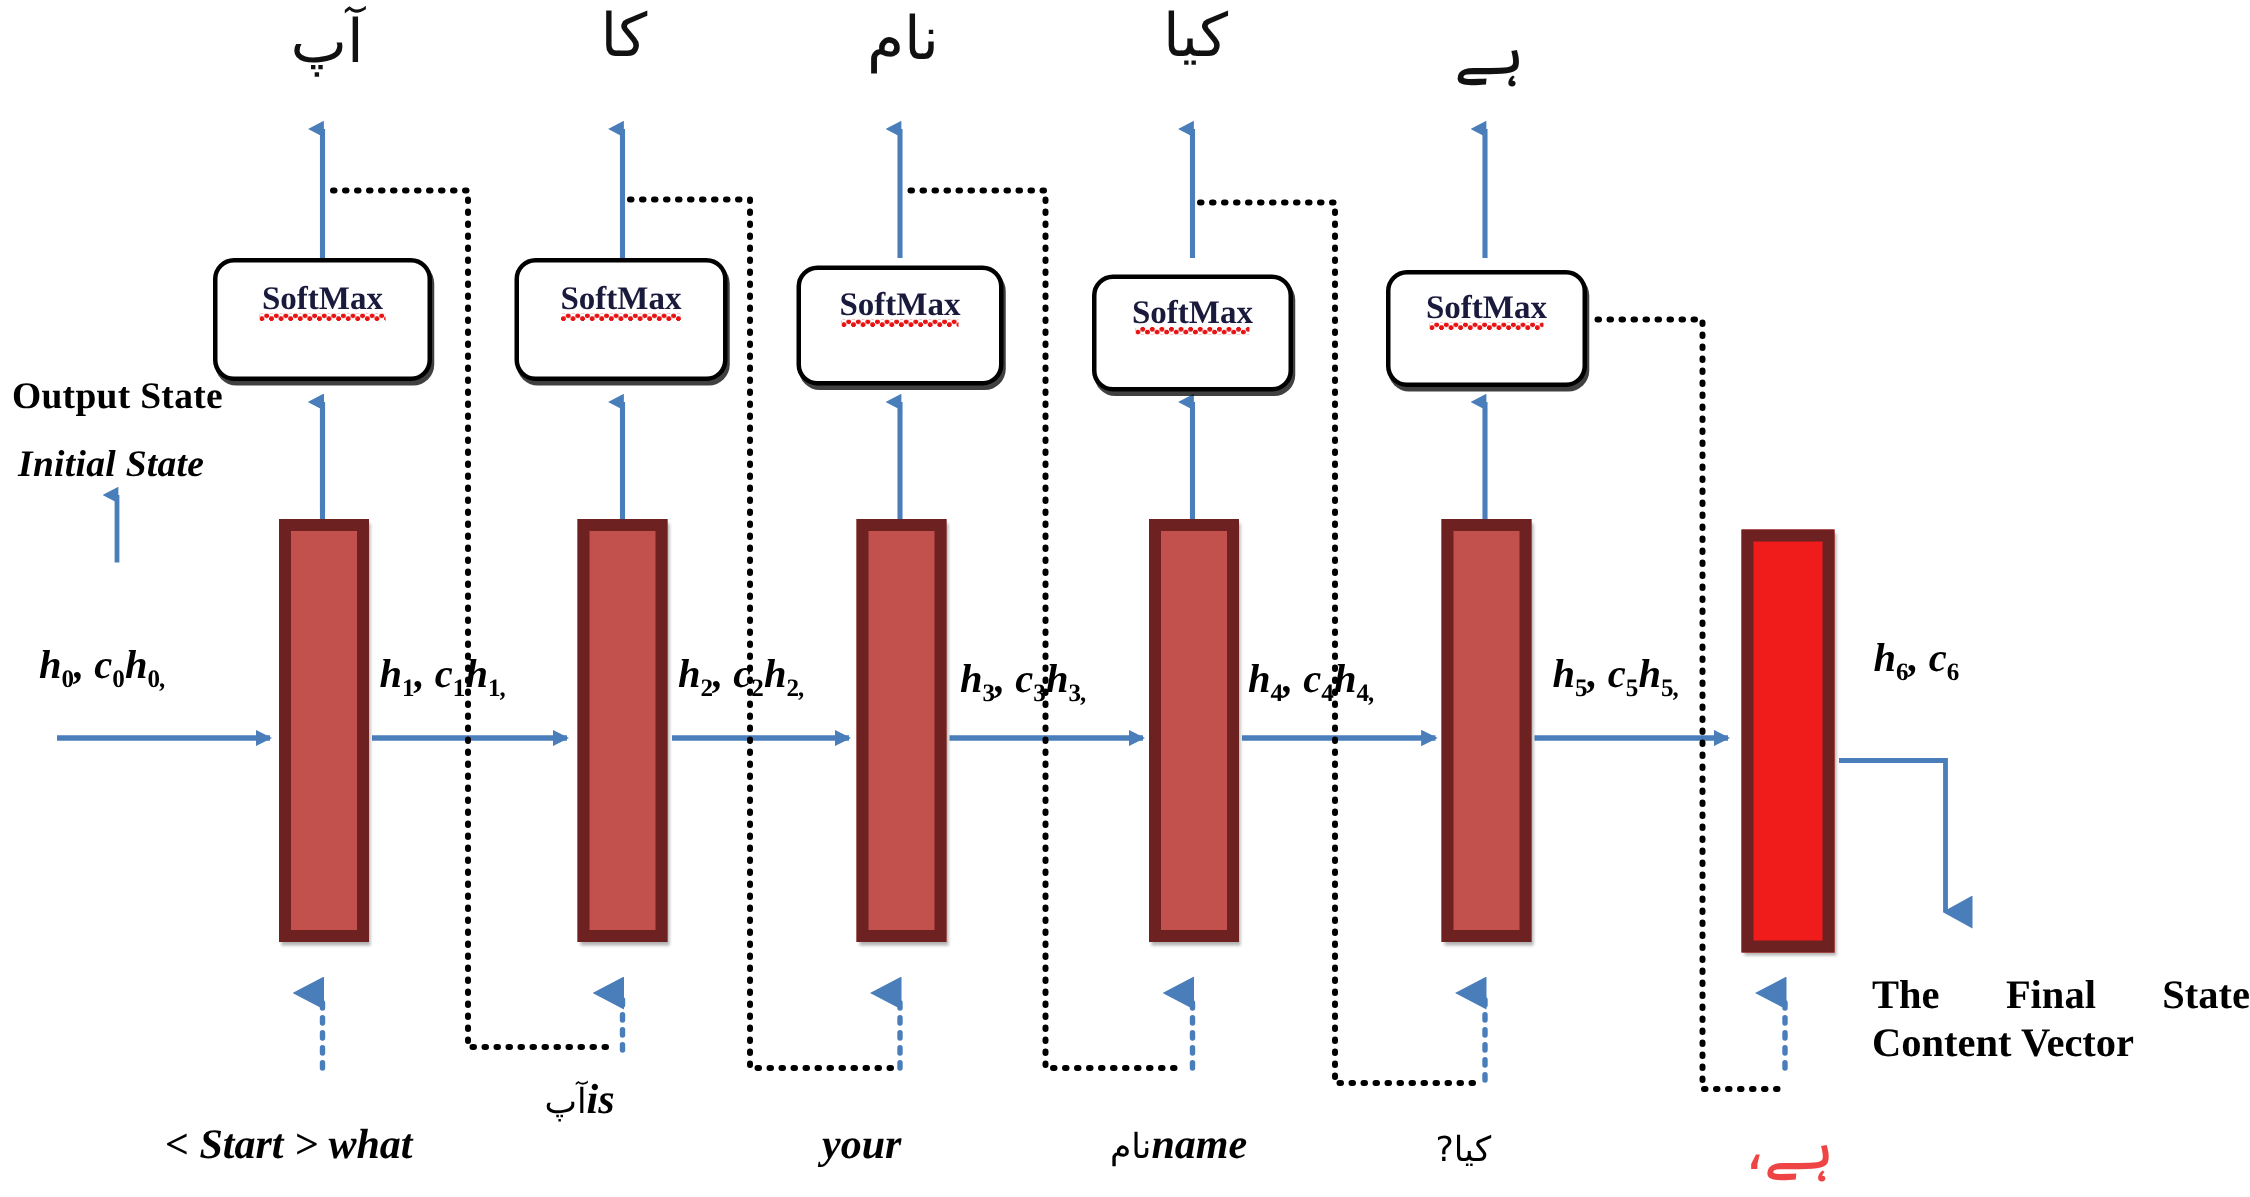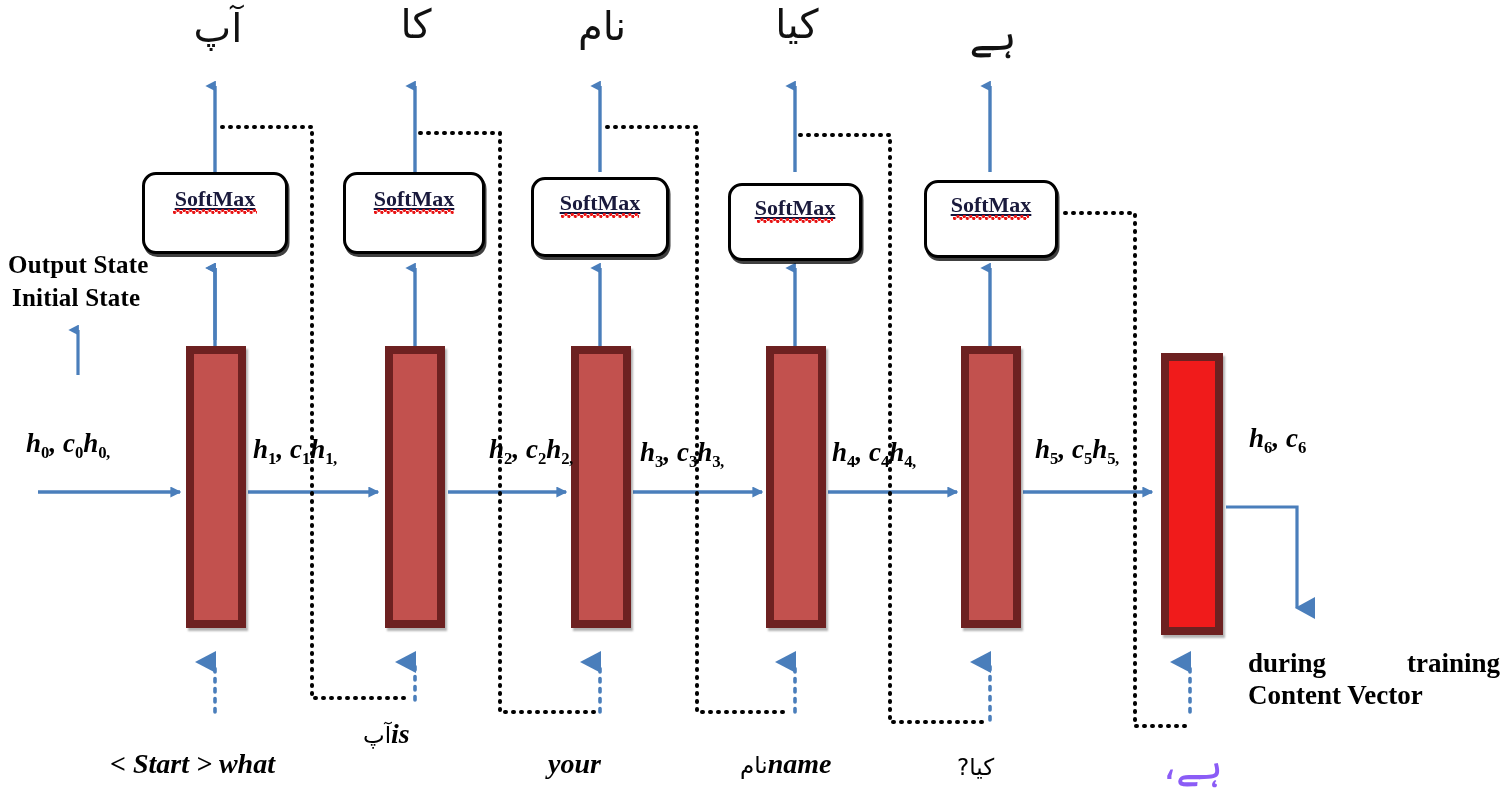--- a/index.html
+++ b/index.html
@@ -34,34 +34,34 @@
     font-style:normal;font-weight:400;font-size:23px;direction:rtl;
   }
   .final-note{
     position:absolute;font-weight:bold;font-size:27px;line-height:1.18;
     color:#000;text-align:justify;text-align-last:justify;width:252px;
   }
   .final-note span{display:block;}
   .final-note .last{text-align-last:left;}
   .urdu-big{
     position:absolute;font-family:"DejaVu Sans","Liberation Sans",sans-serif;
-    font-size:40px;direction:rtl;color:#8b5cf6;
+    font-size:40px;direction:rtl;color:#ef4444;
   }
 
   
   .softmax{
     position:absolute;background:#ffffff;border:3.5px solid #000;
     border-radius:14px;box-sizing:border-box;
     display:flex;align-items:center;justify-content:center;
     box-shadow:1.5px 3px 0 0 rgba(0,0,0,.75);
   }
   .softmax .txt{
     font-weight:bold;font-size:22px;color:#1a1a3c;
     position:relative;top:-14px;
-    text-decoration:underline;text-decoration-color:#14143c;
+    text-decoration-color:#14143c;
     text-underline-offset:2px;
     text-align:center;
   }
   .squig{
     position:absolute;left:50%;transform:translateX(-50%);
     top:calc(50% - 4px);
     width:92px;height:5px;
     background-image:
       radial-gradient(circle at 1.6px 3.4px, #e81313 1.5px, transparent 1.7px),
       radial-gradient(circle at 4.8px 1.4px, #e81313 1.5px, transparent 1.7px);
@@ -186,29 +186,29 @@
   <div class="cell" style="left:961px;top:346px;width:60px;height:282px;"></div>
   <div class="cell final" style="left:1161px;top:353px;width:62px;height:282px;"></div>
 
   <div class="lbl urdu-out" style="left:170px;top:8px;width:96px;">آپ</div>
   <div class="lbl urdu-out" style="left:368px;top:4px;width:96px;">کا</div>
   <div class="lbl urdu-out" style="left:552px;top:6px;width:100px;">نام</div>
   <div class="lbl urdu-out" style="left:747px;top:4px;width:100px;">کیا</div>
   <div class="lbl urdu-out" style="left:943px;top:16px;width:100px;">ہے</div>
 
   <div class="lbl state-lbl" style="left:8px;top:251px;">Output State</div>
-  <div class="lbl state-lbl" style="left:12px;top:284px;">Initial State</div>
+  <div class="lbl state-lbl" style="left:12px;top:296px;font-style:italic;">Initial State</div>
 
   <div class="lbl hc" style="left:26px;top:428px;">
     <i>h</i><sub>0</sub>, <i>c</i><sub>0</sub><i>h</i><sub>0</sub><span style="font-size:.62em;position:relative;top:.33em;">,</span>
   </div>
   <div class="lbl hc" style="left:253px;top:434px;">
     <i>h</i><sub>1</sub>, <i>c</i><sub>1</sub><i>h</i><sub>1</sub><span style="font-size:.62em;position:relative;top:.33em;">,</span>
   </div>
-  <div class="lbl hc" style="left:452px;top:434px;margin-left:37px;">
+  <div class="lbl hc" style="left:452px;top:434px;">
     <i>h</i><sub>2</sub>, <i>c</i><sub>2</sub><i>h</i><sub>2</sub><span style="font-size:.62em;position:relative;top:.33em;">,</span>
   </div>
   <div class="lbl hc" style="left:640px;top:437px;">
     <i>h</i><sub>3</sub>, <i>c</i><sub>3</sub><i>h</i><sub>3</sub><span style="font-size:.62em;position:relative;top:.33em;">,</span>
   </div>
   <div class="lbl hc" style="left:832px;top:437px;">
     <i>h</i><sub>4</sub>, <i>c</i><sub>4</sub><i>h</i><sub>4</sub><span style="font-size:.62em;position:relative;top:.33em;">,</span>
   </div>
   <div class="lbl hc" style="left:1035px;top:434px;">
     <i>h</i><sub>5</sub>, <i>c</i><sub>5</sub><i>h</i><sub>5</sub><span style="font-size:.62em;position:relative;top:.33em;">,</span>
@@ -229,17 +229,17 @@
   <div class="lbl bottom-word" style="left:740px;top:748px;">
     <span class="ur">نام</span><span>name</span>
   </div>
   <div class="lbl bottom-word" style="left:957px;top:750px;">
     <span class="ur">?کیا</span>
   </div>
 
   <div class="urdu-big" style="left:1148px;top:742px;width:90px;text-align:center;">ہے،</div>
 
   <div class="final-note" style="left:1248px;top:648px;">
-    <span>during training</span>
+    <span>The Final State</span>
     <span class="last">Content Vector</span>
   </div>
 
 </div>
 
 </body></html>

